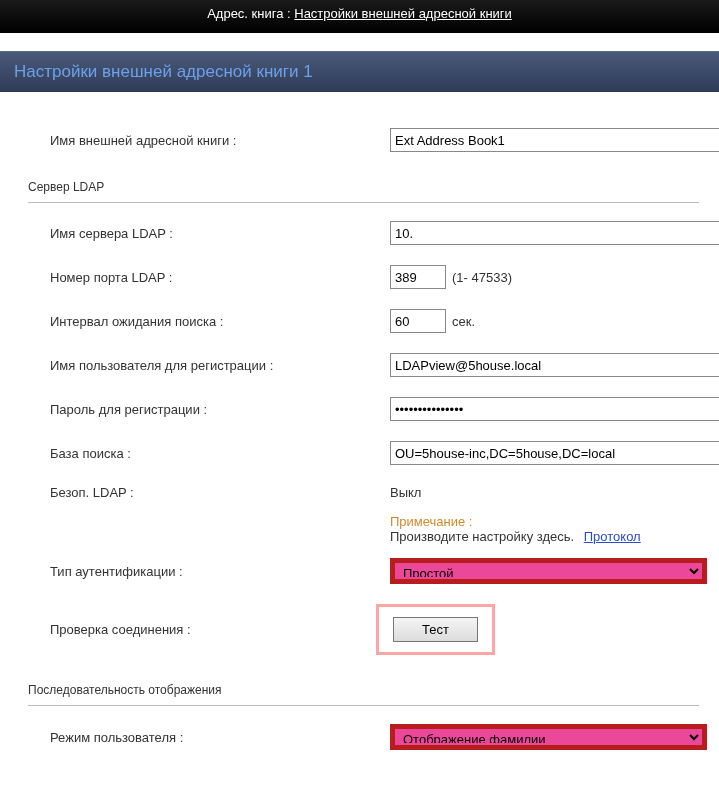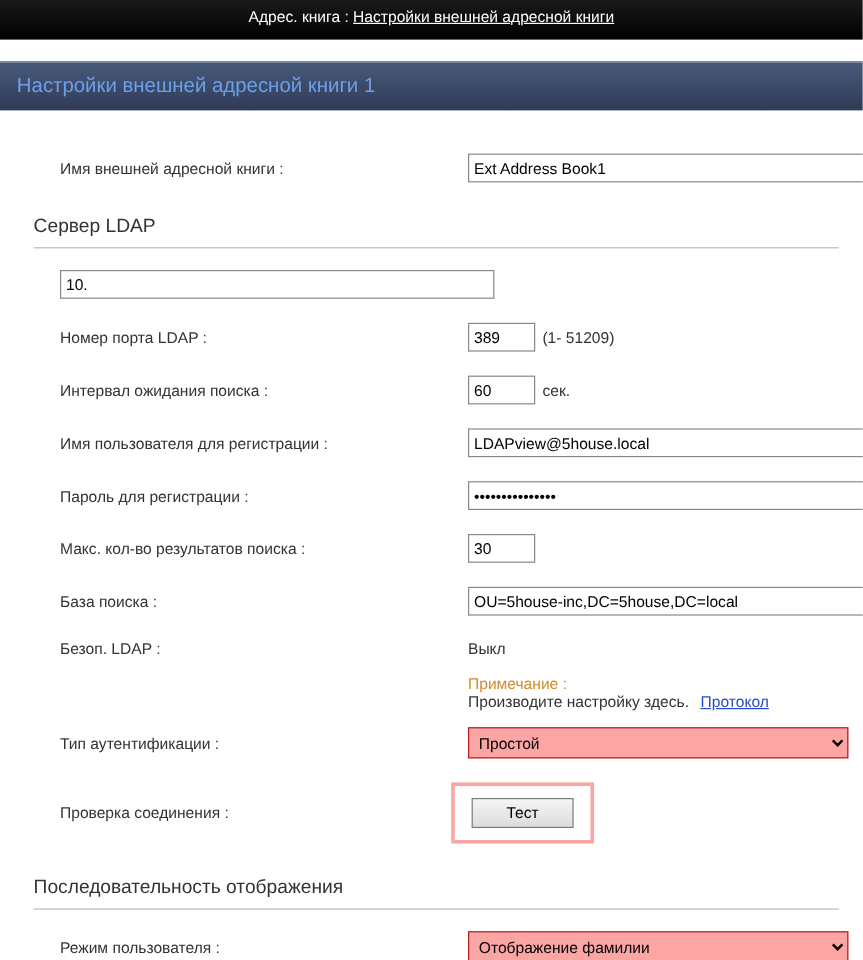--- a/index.html
+++ b/index.html
@@ -58,32 +58,32 @@
       font-family: Arial, sans-serif;
       height: 24px;
     }
     input.full {
       width: 362px;
     }
     input.small {
       width: 56px;
     }
     select {
-      border: 1px solid #b91c1c;
+      border: 5px solid #b91c1c;
       padding: 2px 4px;
       font-size: 13px;
       font-family: Arial, sans-serif;
       height: 26px;
       width: 317px;
-      background: #fca5a5;
+      background: #ec4899;
     }
     .section-heading {
       color: #333;
       padding: 18px 0 6px 0;
-      font-size: 16px;
+      font-size: 12px;
     }
     hr.section-divider {
       border: none;
       border-top: 1px solid #bbb;
       margin: 2px 0 8px 0;
     }
     .note-label {
       color: #d08a2a;
     }
     .note-text {
@@ -132,30 +132,31 @@
     <div class="form-label">Имя внешней адресной книги :</div>
     <div class="form-value">
       <input type="text" class="full" value="Ext Address Book1" style="">
     </div>
   </div>
 
   <div class="section-heading">Сервер LDAP</div>
   <hr class="section-divider">
 
   <div class="form-row indent-block">
+    <div class="form-label">Имя сервера LDAP :</div>
     <div class="form-value">
       <input type="text" class="full" value="10." style="">
     </div>
   </div>
 
   <div class="form-row indent-block">
     <div class="form-label">Номер порта LDAP :</div>
     <div class="form-value">
       <input type="text" class="small" value="389" style="">
-      <span class="static-value">(1- 51209)</span>
+      <span class="static-value">(1- 47533)</span>
     </div>
   </div>
 
   <div class="form-row indent-block">
     <div class="form-label">Интервал ожидания поиска :</div>
     <div class="form-value">
       <input type="text" class="small" value="60" style="">
       <span class="static-value">сек.</span>
     </div>
   </div>
@@ -167,26 +168,20 @@
     </div>
   </div>
 
   <div class="form-row indent-block">
     <div class="form-label">Пароль для регистрации :</div>
     <div class="form-value">
       <input type="password" class="full" value="●●●●●●●●●●●●●●●" style="">
     </div>
   </div>
 
-  <div class="form-row indent-block">
-    <div class="form-label">Макс. кол-во результатов поиска :</div>
-    <div class="form-value">
-      <input type="text" class="small" value="30" style="">
-    </div>
-  </div>
 
   <div class="form-row indent-block">
     <div class="form-label">База поиска :</div>
     <div class="form-value">
       <input type="text" class="full" value="OU=5house-inc,DC=5house,DC=local" style="">
     </div>
   </div>
 
   <div class="form-row indent-block">
     <div class="form-label">Безоп. LDAP :</div>

